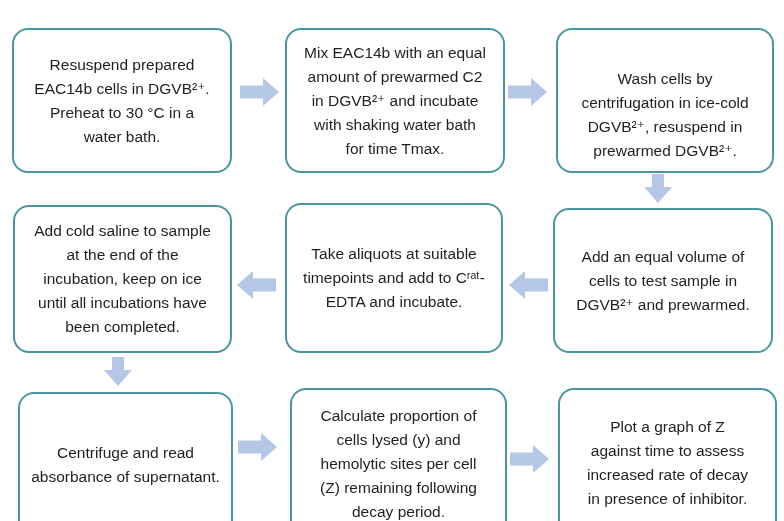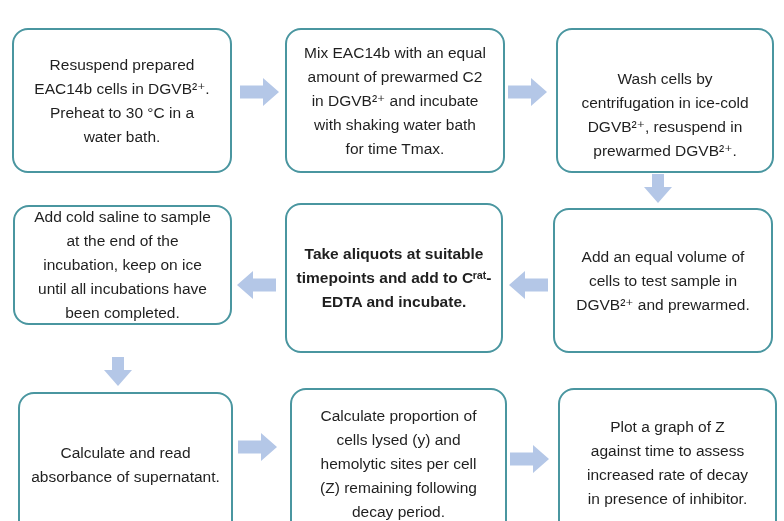--- a/index.html
+++ b/index.html
@@ -38,22 +38,22 @@
     line-height: 24px;
   }
   .arrow { position: absolute; }
   .arrow polygon { fill: var(--arrow-fill); }
   .arrow.left { transform: scaleX(-1); }
 
   
   .pos-r1c1 { left: 12px;  top: 8px;   width: 220px; height: 145px; }
   .pos-r1c2 { left: 285px; top: 8px;   width: 220px; height: 145px; }
   .pos-r1c3 { left: 556px; top: 8px;   width: 218px; height: 145px; align-items: flex-end; }
-  .pos-r2c1 { left: 13px;  top: 185px; width: 219px; height: 120px; }
-  .pos-r2c2 { left: 285px; top: 183px; width: 218px; height: 150px; font-weight: bold; }
+  .pos-r2c1 { left: 13px;  top: 185px; width: 219px; height: 148px; }
+  .pos-r2c2 { left: 285px; top: 183px; width: 218px; height: 150px; }
   .pos-r2c3 { left: 553px; top: 188px; width: 220px; height: 145px; }
   .pos-r3c1 { left: 18px;  top: 372px; width: 215px; height: 146px; }
   .pos-r3c2 { left: 290px; top: 368px; width: 217px; height: 152px; }
   .pos-r3c3 { left: 558px; top: 368px; width: 219px; height: 150px; justify-content: center; }
 
   
   .a1 { left: 240px; top: 57px; }
   .a2 { left: 508px; top: 57px; }
   .a3 { left: 643px; top: 154px; }
   .a4 { left: 508px; top: 250px; }
@@ -119,21 +119,21 @@
 incubation, keep on ice
 until all incubations have
 been completed.</span>
   </div>
 
   <svg class="arrow a6" width="30" height="30" viewBox="0 0 30 30" aria-hidden="true">
     <polygon points="9,0 21,0 21,13 29,13 15,29 1,13 9,13"></polygon>
   </svg>
 
   <div class="flow-box pos-r3c1">
-    <span class="step-text">Calculate and read
+    <span class="step-text">Centrifuge and read
 absorbance of supernatant.</span>
   </div>
   <svg class="arrow a7" width="40" height="30" viewBox="0 0 40 30" aria-hidden="true">
     <polygon points="0,8.5 23,8.5 23,1 39,15 23,29 23,21.5 0,21.5"></polygon>
   </svg>
   <div class="flow-box pos-r3c2">
     <span class="step-text">Calculate proportion of
 cells lysed (y) and
 hemolytic sites per cell
 (Z) remaining following

